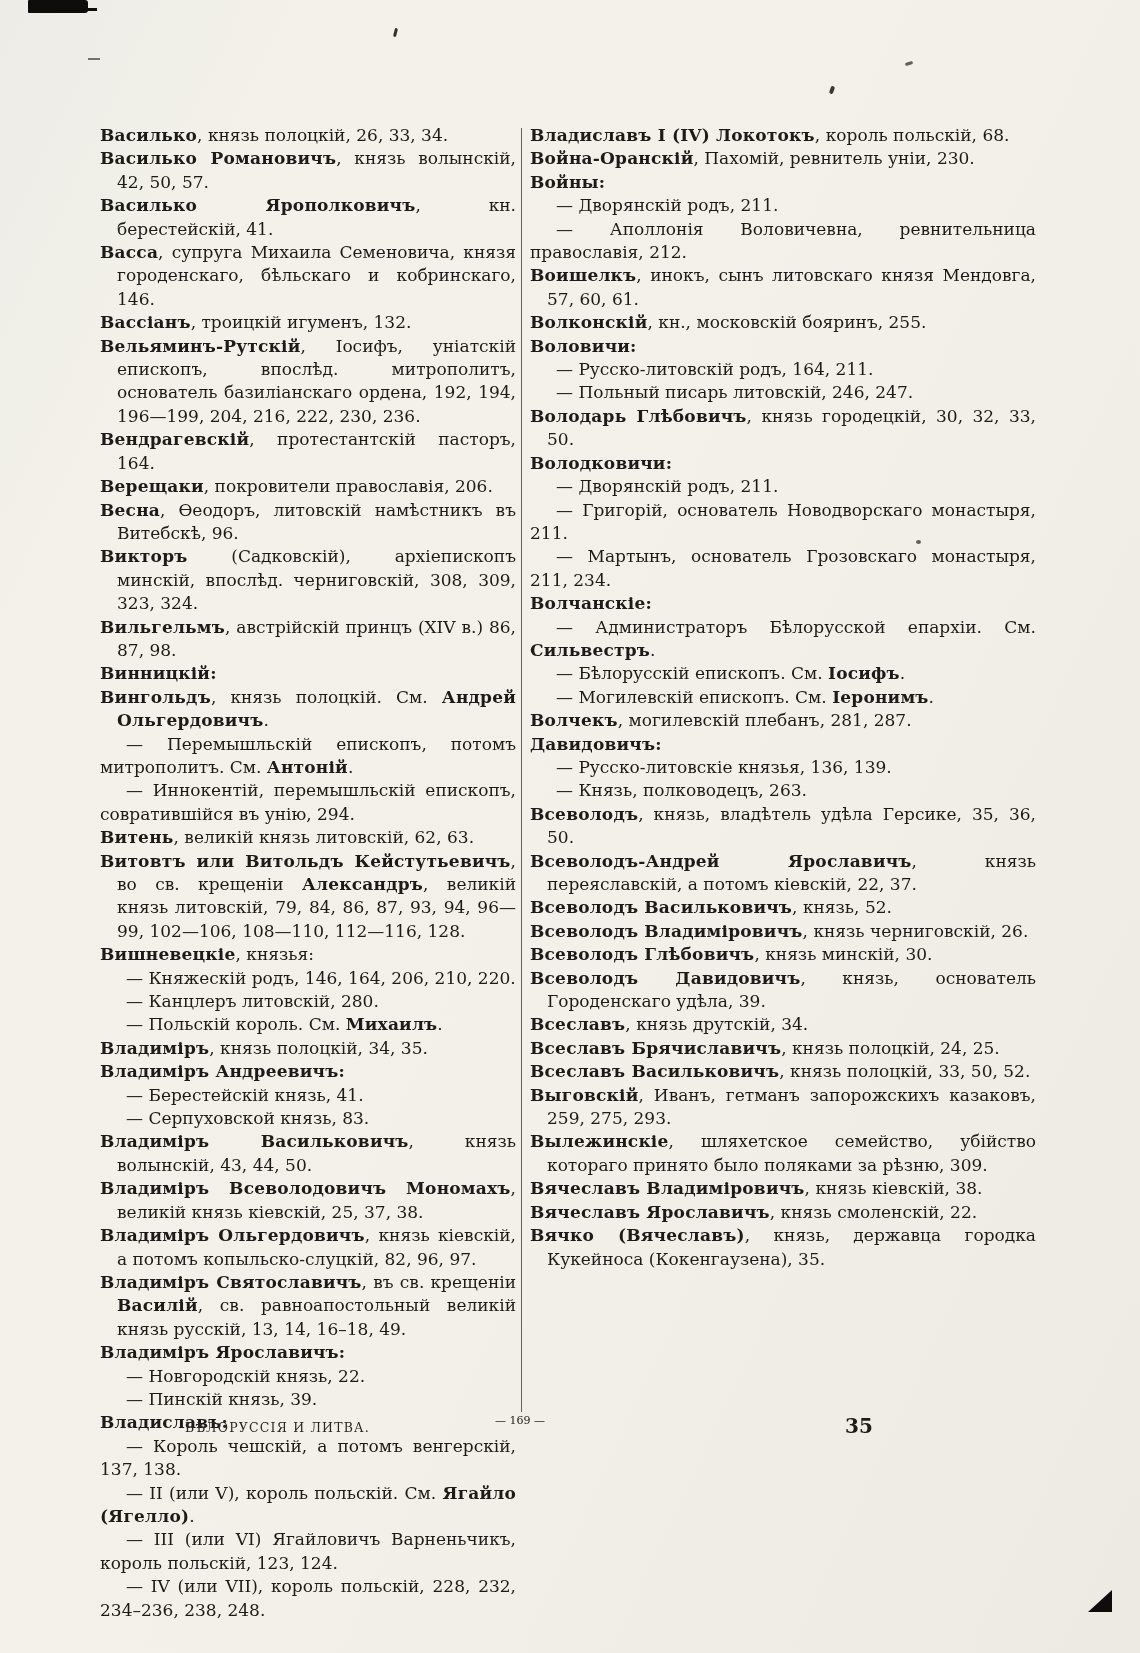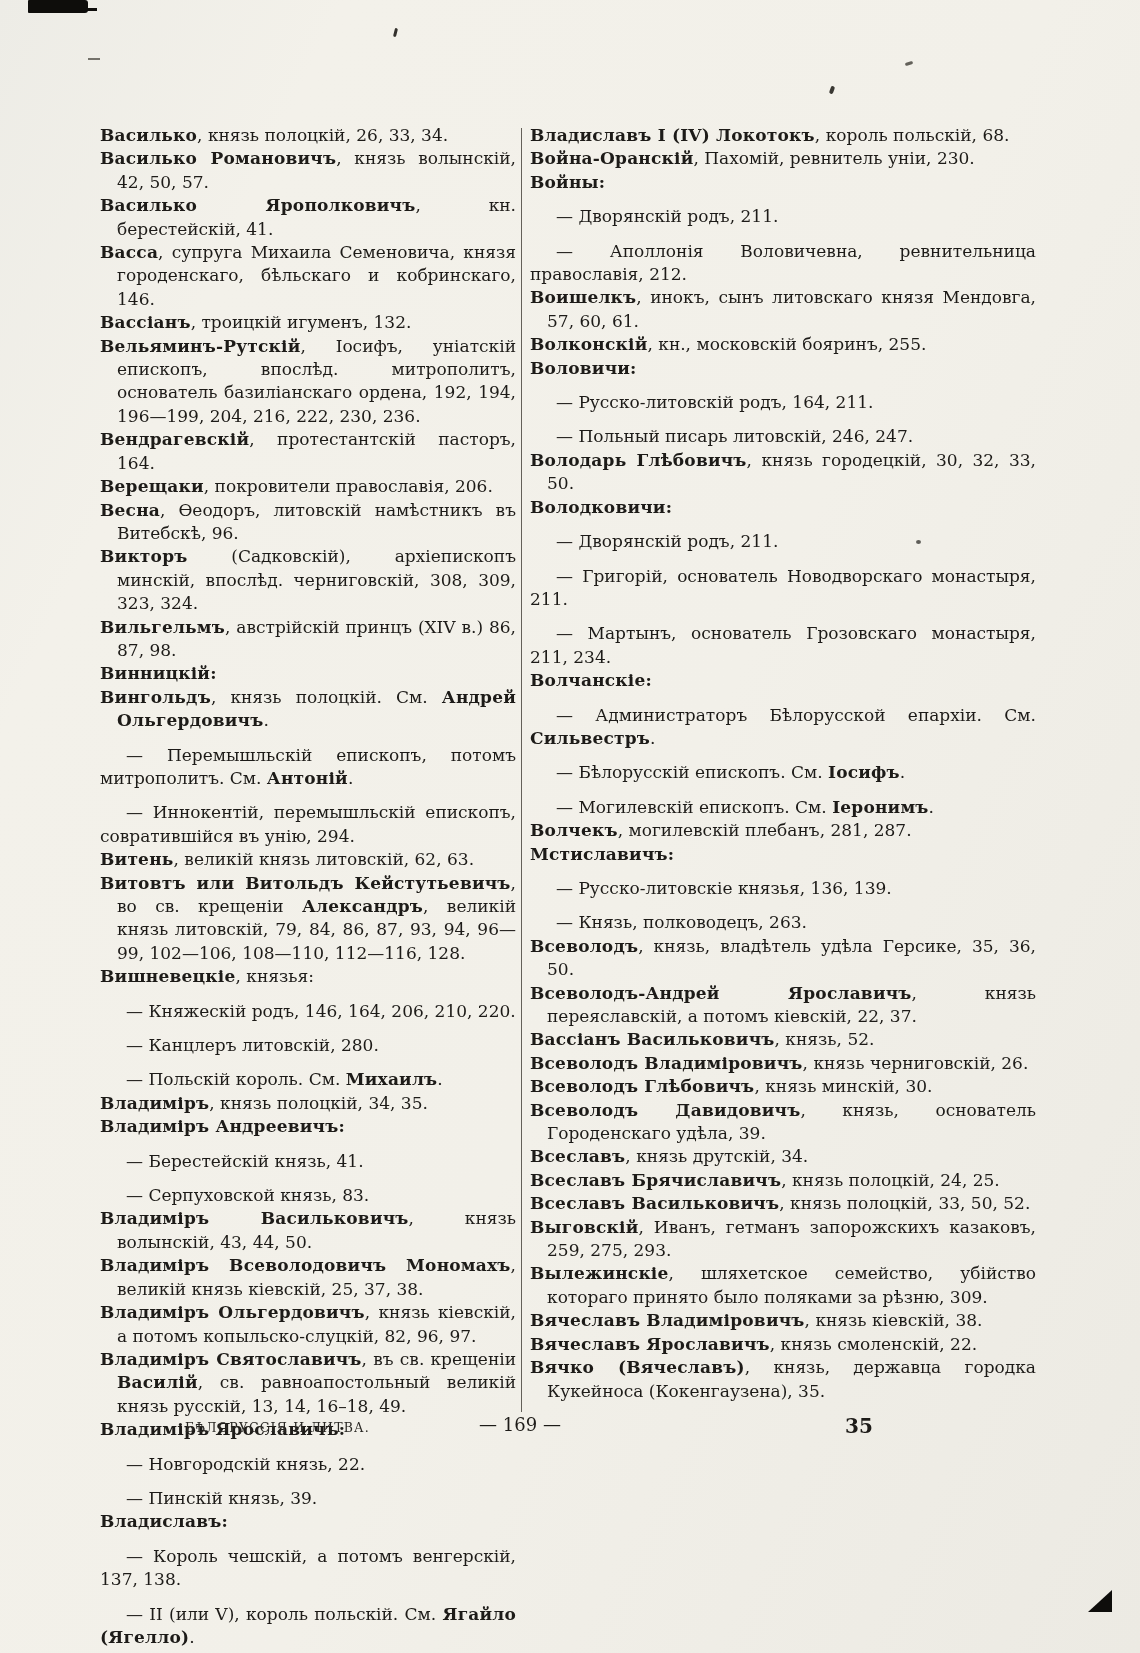--- a/index.html
+++ b/index.html
@@ -22,31 +22,31 @@
     hyphens:auto;-webkit-hyphens:auto;
   }
   .col-left{left:100px;width:416px;}
   .col-right{left:530px;width:506px;}
   .divider{
     position:absolute;left:521px;top:128px;width:1px;height:1284px;
     background:#4a463f;opacity:.85;
   }
   p.entry{margin:0;}
   p.main{padding-left:17px;text-indent:-17px;}
-  p.sub{padding-left:0;text-indent:26px;margin-top:11px;}
+  p.sub{padding-left:0;text-indent:26px;}
   .hw{font-weight:700;letter-spacing:.2px;}
   .tx{font-weight:400;}
   .footer{position:absolute;left:0;top:1414px;width:1140px;height:26px;}
   .run-title{
     position:absolute;left:185px;top:6px;
     font-size:12.5px;letter-spacing:1.2px;color:#2a2824;
   }
   .page-num{
     position:absolute;left:420px;top:0;width:200px;text-align:center;
-    font-size:18px;color:#1d1b18;
+    font-size:11px;color:#1d1b18;
   }
   .sig-num{
     position:absolute;left:845px;top:0;
     font-size:20px;font-weight:700;color:#1d1b18;
   }
   
   .artifact{position:absolute;}
   .art-tl{
     left:28px;top:0;width:60px;height:13px;background:#0e0d0b;
     border-radius:1px 3px 3px 1px;
@@ -130,26 +130,26 @@
       <p class="entry main"><span class="hw">Володарь Глѣбовичъ</span><span class="tx">, князь городецкій, 30, 32, 33, 50.</span></p>
       <p class="entry main"><span class="hw">Володковичи:</span></p>
       <p class="entry sub"><span class="tx">— Дворянскій родъ, 211.</span></p>
       <p class="entry sub"><span class="tx">— Григорій, основатель Новодворскаго монастыря, 211.</span></p>
       <p class="entry sub"><span class="tx">— Мартынъ, основатель Грозовскаго монастыря, 211, 234.</span></p>
       <p class="entry main"><span class="hw">Волчанскіе:</span></p>
       <p class="entry sub"><span class="tx">— Администраторъ Бѣлорусской епархіи. См. </span><span class="hw">Сильвестръ</span><span class="tx">.</span></p>
       <p class="entry sub"><span class="tx">— Бѣлорусскій епископъ. См. </span><span class="hw">Іосифъ</span><span class="tx">.</span></p>
       <p class="entry sub"><span class="tx">— Могилевскій епископъ. См. </span><span class="hw">Іеронимъ</span><span class="tx">.</span></p>
       <p class="entry main"><span class="hw">Волчекъ</span><span class="tx">, могилевскій плебанъ, 281, 287.</span></p>
-      <p class="entry main"><span class="hw">Мстиславичъ:</span></p>
+      <p class="entry main"><span class="hw">Давидовичъ:</span></p>
       <p class="entry sub"><span class="tx">— Русско-литовскіе князья, 136, 139.</span></p>
       <p class="entry sub"><span class="tx">— Князь, полководецъ, 263.</span></p>
       <p class="entry main"><span class="hw">Всеволодъ</span><span class="tx">, князь, владѣтель удѣла Герсике, 35, 36, 50.</span></p>
       <p class="entry main"><span class="hw">Всеволодъ-Андрей Ярославичъ</span><span class="tx">, князь переяславскій, а потомъ кіевскій, 22, 37.</span></p>
-      <p class="entry main"><span class="hw">Вассіанъ Васильковичъ</span><span class="tx">, князь, 52.</span></p>
+      <p class="entry main"><span class="hw">Всеволодъ Васильковичъ</span><span class="tx">, князь, 52.</span></p>
       <p class="entry main"><span class="hw">Всеволодъ Владиміровичъ</span><span class="tx">, князь черниговскій, 26.</span></p>
       <p class="entry main"><span class="hw">Всеволодъ Глѣбовичъ</span><span class="tx">, князь минскій, 30.</span></p>
       <p class="entry main"><span class="hw">Всеволодъ Давидовичъ</span><span class="tx">, князь, основатель Городенскаго удѣла, 39.</span></p>
       <p class="entry main"><span class="hw">Всеславъ</span><span class="tx">, князь друтскій, 34.</span></p>
       <p class="entry main"><span class="hw">Всеславъ Брячиславичъ</span><span class="tx">, князь полоцкій, 24, 25.</span></p>
       <p class="entry main"><span class="hw">Всеславъ Васильковичъ</span><span class="tx">, князь полоцкій, 33, 50, 52.</span></p>
       <p class="entry main"><span class="hw">Выговскій</span><span class="tx">, Иванъ, гетманъ запорожскихъ казаковъ, 259, 275, 293.</span></p>
       <p class="entry main"><span class="hw">Вылежинскіе</span><span class="tx">, шляхетское семейство, убійство котораго принято было поляками за рѣзню, 309.</span></p>
       <p class="entry main"><span class="hw">Вячеславъ Владиміровичъ</span><span class="tx">, князь кіевскій, 38.</span></p>
       <p class="entry main"><span class="hw">Вячеславъ Ярославичъ</span><span class="tx">, князь смоленскій, 22.</span></p>

